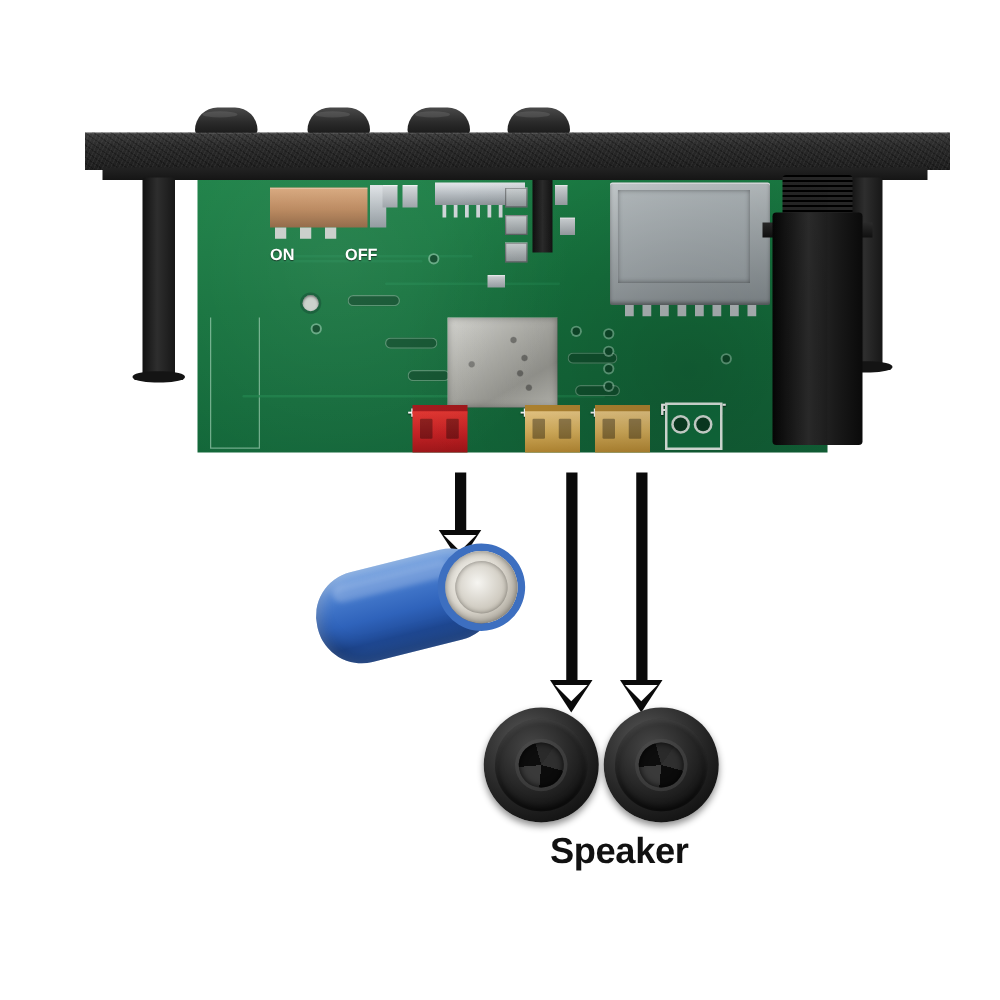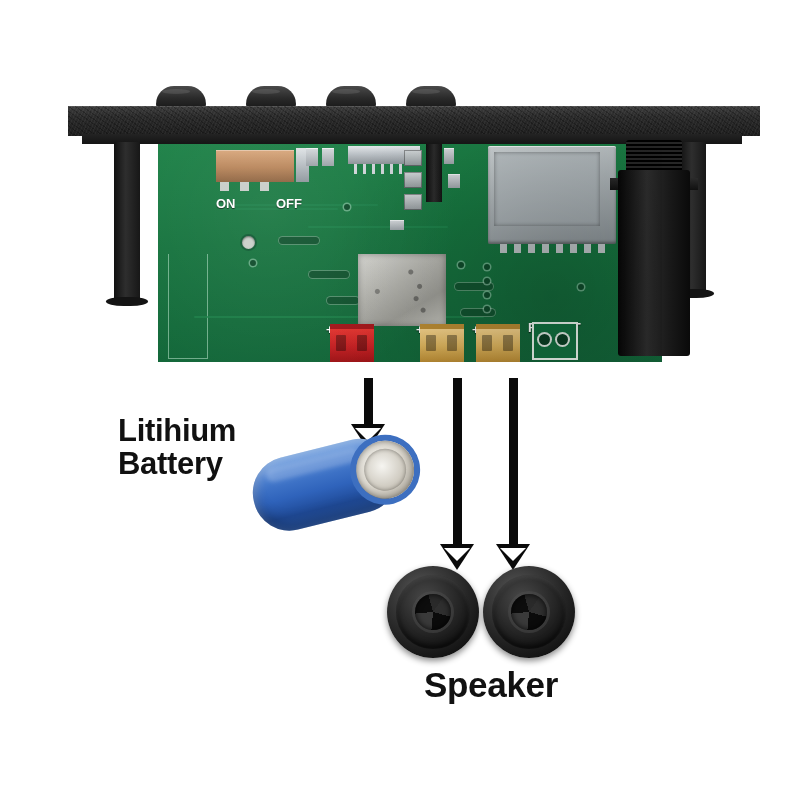--- a/index.html
+++ b/index.html
@@ -250,21 +250,21 @@
     background:conic-gradient(from 35deg,#2f2f2f 0deg 70deg,#0b0b0b 70deg 150deg,#3a3a3a 150deg 230deg,#0d0d0d 230deg 310deg,#2a2a2a 310deg 360deg);
     box-shadow:inset 0 0 6px rgba(0,0,0,.85), 0 0 0 3px rgba(80,80,80,.45);
   }
 
   
   .caption{
     position:absolute;color:#111;font-weight:bold;
     font-family:"Liberation Sans",sans-serif;line-height:1.08;white-space:pre-line;
   }
   #cap-battery{left:118px;top:414px;font-size:31px;letter-spacing:-.3px;}
-  #cap-speaker{left:424px;top:666px;font-size:35px;letter-spacing:-.3px;}
+  #cap-speaker{left:440px;top:666px;font-size:29px;letter-spacing:-.3px;}
 </style>
 </head>
 <body>
 
 <div id="stage">
 
   <div id="module">
 
     <div class="btn-top" style="left:96px;"></div>
     <div class="btn-top" style="left:186px;"></div>
@@ -405,17 +405,15 @@
     <div class="bat-term"></div>
   </div>
 
   <div class="speaker" style="left:387px;top:566px;">
     <div class="spk-cone"></div>
   </div>
   <div class="speaker" style="left:483px;top:566px;">
     <div class="spk-cone"></div>
   </div>
 
-  <div class="caption" id="cap-battery">Litihium
-Battery</div>
   <div class="caption" id="cap-speaker">Speaker</div>
 
 </div>
 
 </body></html>

